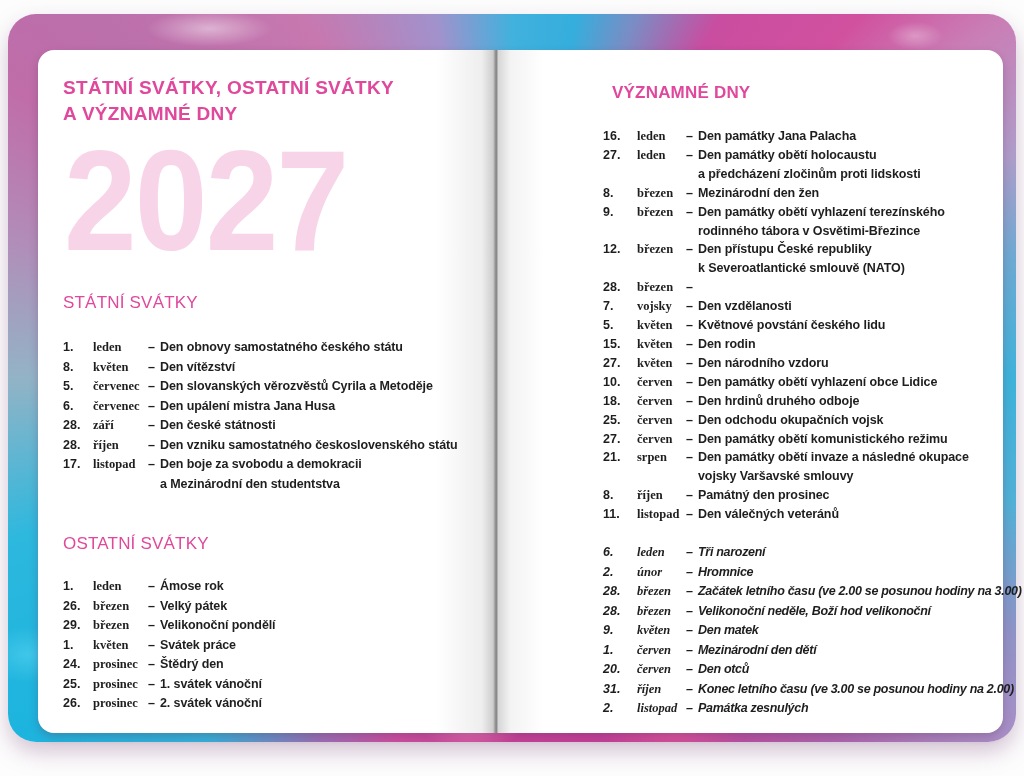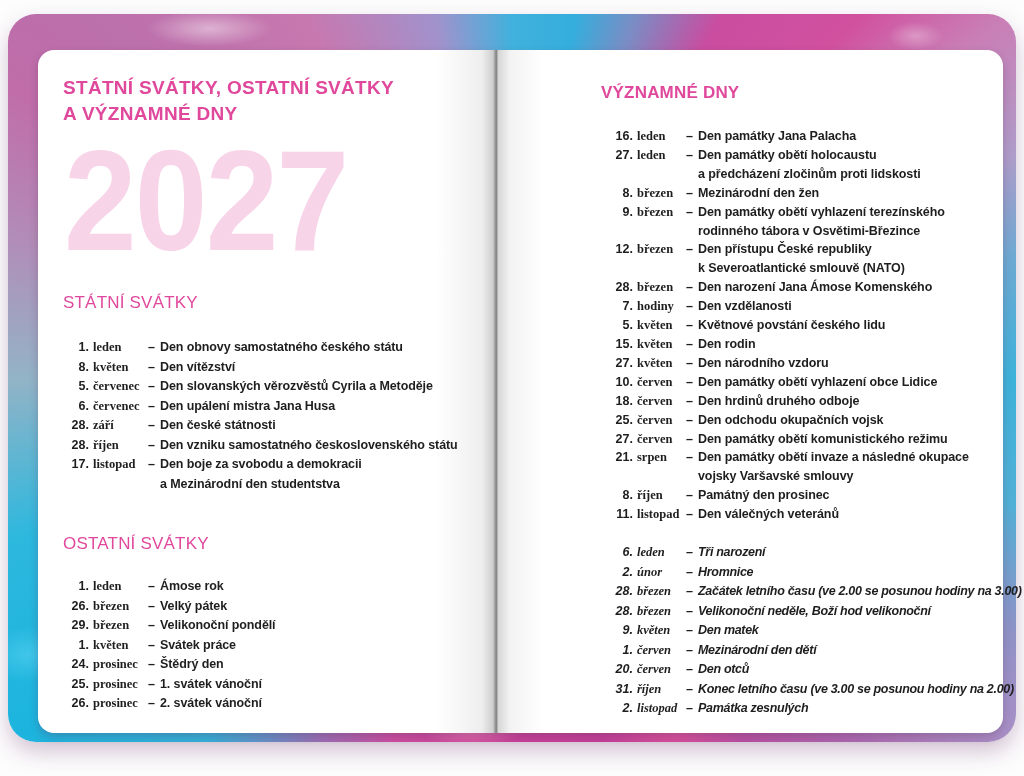--- a/index.html
+++ b/index.html
@@ -60,37 +60,37 @@
     font-size:142px; line-height:1; font-weight:bold;
     color:#f8d4e8; letter-spacing:-2px;
     transform:scaleX(.92); transform-origin:left top;
   }
   .sec-head {
     position:absolute; left:25px;
     font-size:17px; font-weight:normal; color:#e0489c; letter-spacing:.2px;
   }
   .head-statni  { top:243px; }
   .head-ostatni { top:484px; }
-  .rp-head { position:absolute; left:105px; top:33px;
+  .rp-head { position:absolute; left:116px; top:33px;
     font-size:17px; font-weight:bold; color:#e0489c; letter-spacing:.2px; }
 
   .list { position:absolute; left:0; right:0; }
   .list-statni   { top:288px; }
   .list-ostatni  { top:527px; }
   .list-vyznamne { top:77px;  }
   .list-obcanske { top:493px; }
 
   .row { display:flex; align-items:flex-start;
          font-size:12.5px; font-weight:bold; color:#1e1e1e; line-height:19.5px; }
   .list-vyznamne .row { line-height:18.9px; }
   .page-left  .row { padding-left:25px; }
   .page-right .row { padding-left:107px; }
   .date { display:flex; flex:0 0 85px; }
   .page-right .date { flex:0 0 83px; }
-  .num { flex:0 0 26px; text-align:right; }
+  .num { flex:0 0 26px; }
   .page-right .num { flex:0 0 30px; }
   .mon { margin-left:4px; white-space:nowrap;font-family:Liberation Serif, serif; }
   .dash { flex:0 0 12px; }
   .desc { white-space:nowrap; letter-spacing:-.1px; }
   .italic .row { font-style:italic; }
   .italic .desc { letter-spacing:-.3px; }
 </style>
 </head>
 <body>
 
@@ -268,26 +268,25 @@
               </span>
               <span class="dash">–</span>
               <span class="desc">Den přístupu České republiky<br>k Severoatlantické smlouvě (NATO)</span>
             </div>
             <div class="row">
               <span class="date">
                 <span class="num">28.</span>
                 <span class="mon">březen</span>
               </span>
               <span class="dash">–</span>
-              <span class="desc">Den narození Jana Ámose Komenského</span>
             </div>
             <div class="row">
               <span class="date">
                 <span class="num">7.</span>
-                <span class="mon">hodiny</span>
+                <span class="mon">vojsky</span>
               </span>
               <span class="dash">–</span>
               <span class="desc">Den vzdělanosti</span>
             </div>
             <div class="row">
               <span class="date">
                 <span class="num">5.</span>
                 <span class="mon">květen</span>
               </span>
               <span class="dash">–</span>

